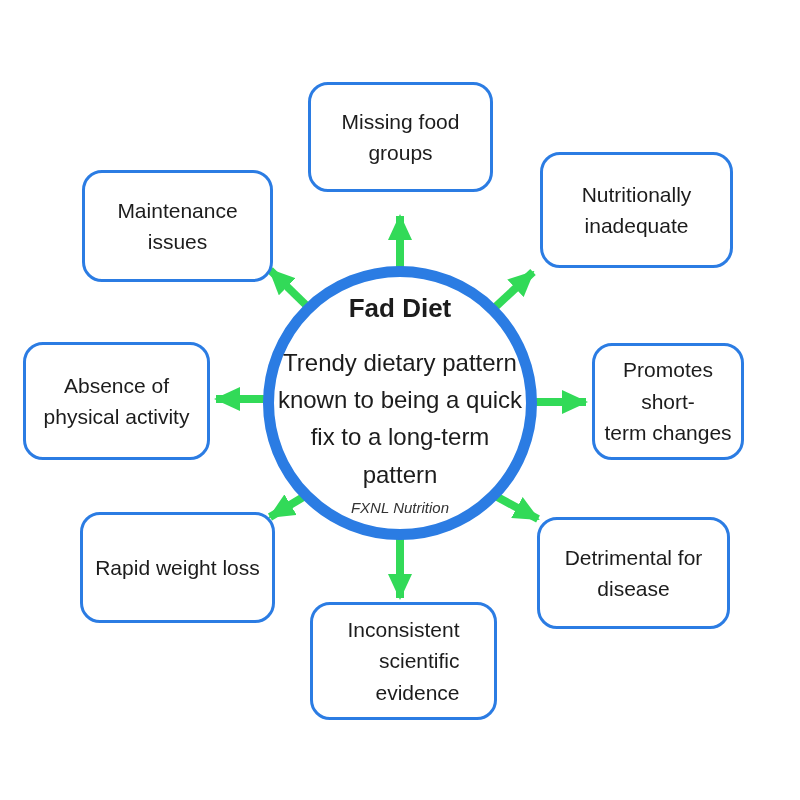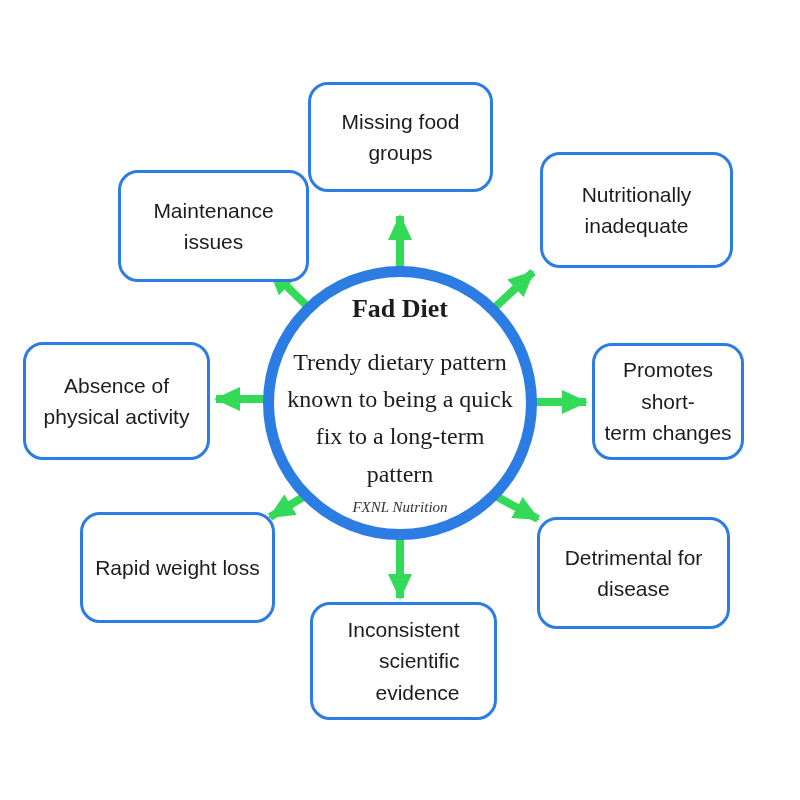--- a/index.html
+++ b/index.html
@@ -35,21 +35,20 @@
     box-sizing:border-box;
     border:11px solid var(--blue);
     border-radius:50%;
     background:var(--bg);
     z-index:2;
     display:flex;
     flex-direction:column;
     align-items:center;
     justify-content:center;
     text-align:center;
-    font-family:Liberation Serif, serif;
   }
   .center-title{
     font-weight:bold;
     font-size:26px;
     line-height:1.45;
     white-space:pre-line;
   }
   .center-desc{
     font-size:24px;
     line-height:1.55;
@@ -78,21 +77,21 @@
     white-space:pre-line;
     padding:4px 8px;
   }
   .node-top{left:308px;top:82px;width:185px;height:110px;}
   .node-top-right{left:530px;top:152px;width:193px;height:116px;margin-left:10px;}
   .node-right{left:592px;top:343px;width:152px;height:117px;}
   .node-bottom-right{left:537px;top:517px;width:193px;height:112px;}
   .node-bottom{left:310px;top:602px;width:187px;height:118px;text-align:right;}
   .node-bottom-left{left:80px;top:512px;width:195px;height:111px;}
   .node-left{left:23px;top:342px;width:187px;height:118px;}
-  .node-top-left{left:82px;top:170px;width:191px;height:112px;margin-left:36px;}
+  .node-top-left{left:82px;top:170px;width:191px;height:112px;}
 </style>
 </head>
 <body>
 
 <div class="canvas">
 
   <svg class="arrow-layer" viewBox="0 0 800 800" aria-hidden="true">
     <defs>
       <marker id="arrowhead" markerUnits="userSpaceOnUse" markerWidth="26" markerHeight="24" refX="24" refY="12" orient="auto">
         <path d="M0,0 L26,12 L0,24 Z"></path>

